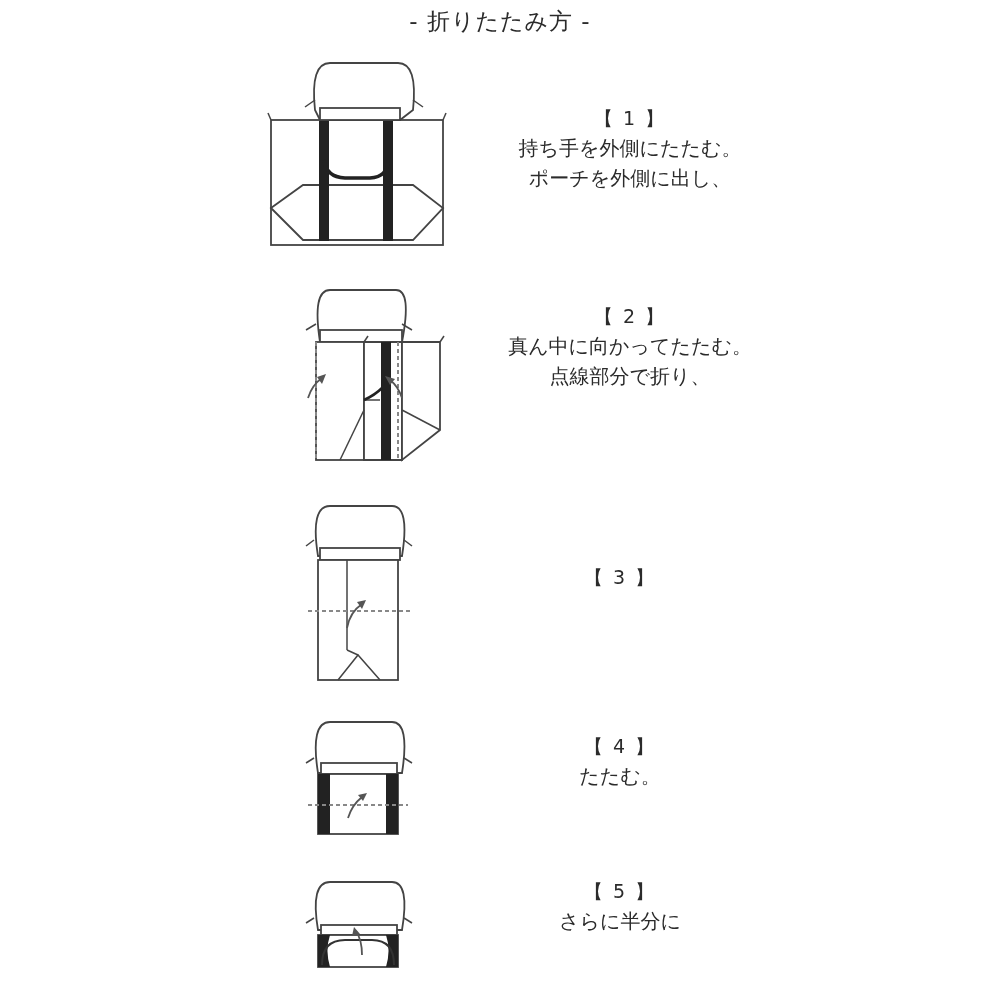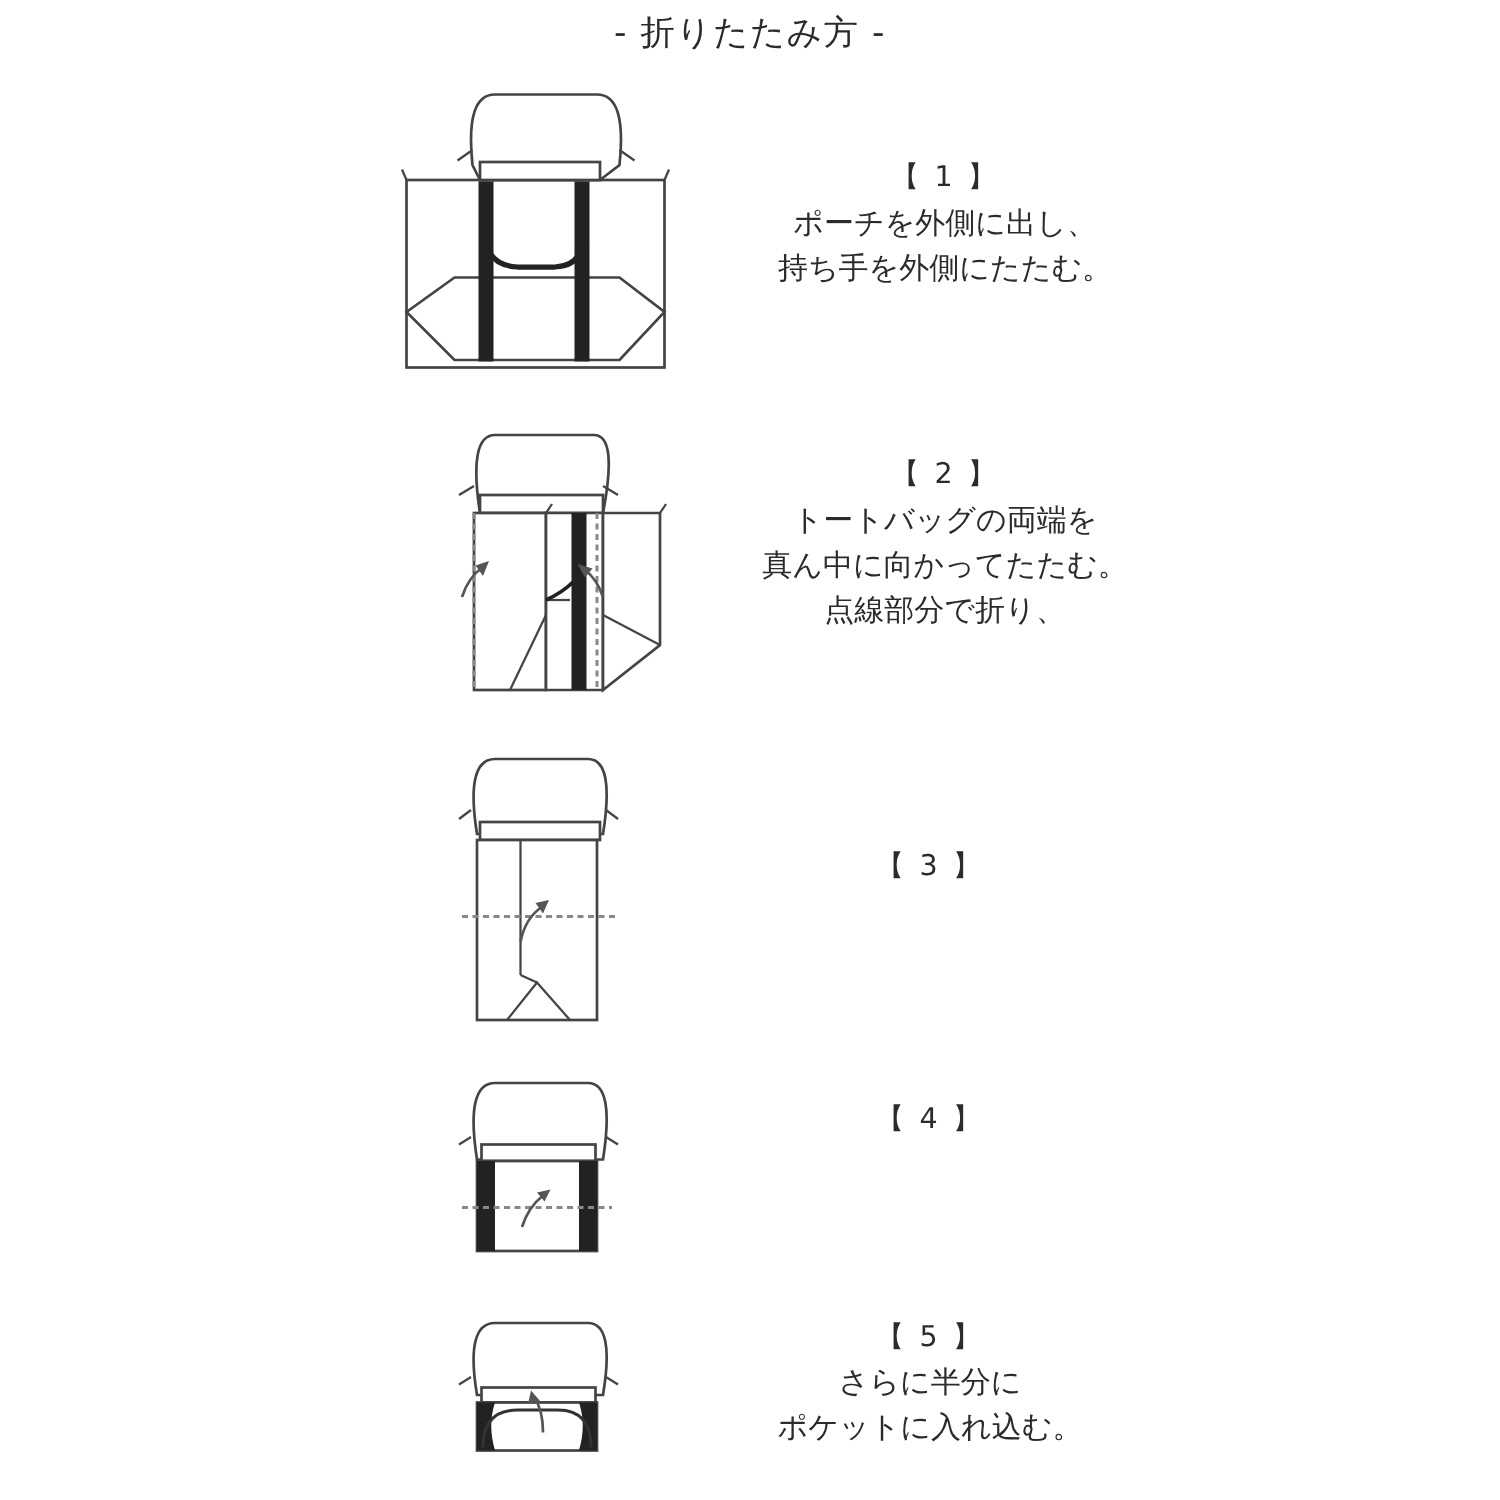--- a/index.html
+++ b/index.html
@@ -98,36 +98,35 @@
     <path class="hd" d="M318,935 L330,935 Q325,950 330,967 L318,967 Z"></path>
     <path class="hd" d="M398,935 L386,935 Q391,950 386,967 L398,967 Z"></path>
     <path d="M322,965 Q322,940 345,940 L372,940 Q394,940 394,965" fill="none" stroke="#333" stroke-width="2"></path>
     <path class="arrow" d="M362,955 Q362,940 356,931"></path>
     <polygon class="ah" points="354,927 352,936 360,934"></polygon>
   </g>
 </svg>
 
 <div class="step-text" style="left:480px; width:300px; top:103px;">
   <span class="num">【 1 】</span>
+  <span class="line">持ち手を外側にたたむ。</span>
   <span class="line">ポーチを外側に出し、</span>
-  <span class="line">持ち手を外側にたたむ。</span>
 </div>
 
 <div class="step-text" style="left:470px; width:320px; top:301px;">
   <span class="num">【 2 】</span>
-  <span class="line">トートバッグの両端を</span>
   <span class="line">真ん中に向かってたたむ。</span>
   <span class="line">点線部分で折り、</span>
 </div>
 
 <div class="step-text" style="left:470px; width:300px; top:562px;">
   <span class="num">【 3 】</span>
 </div>
 
 <div class="step-text" style="left:470px; width:300px; top:731px;">
   <span class="num">【 4 】</span>
+  <span class="line">たたむ。</span>
 </div>
 
 <div class="step-text" style="left:470px; width:300px; top:876px;">
   <span class="num">【 5 】</span>
   <span class="line">さらに半分に</span>
-  <span class="line">ポケットに入れ込む。</span>
 </div>
 
 </body></html>

